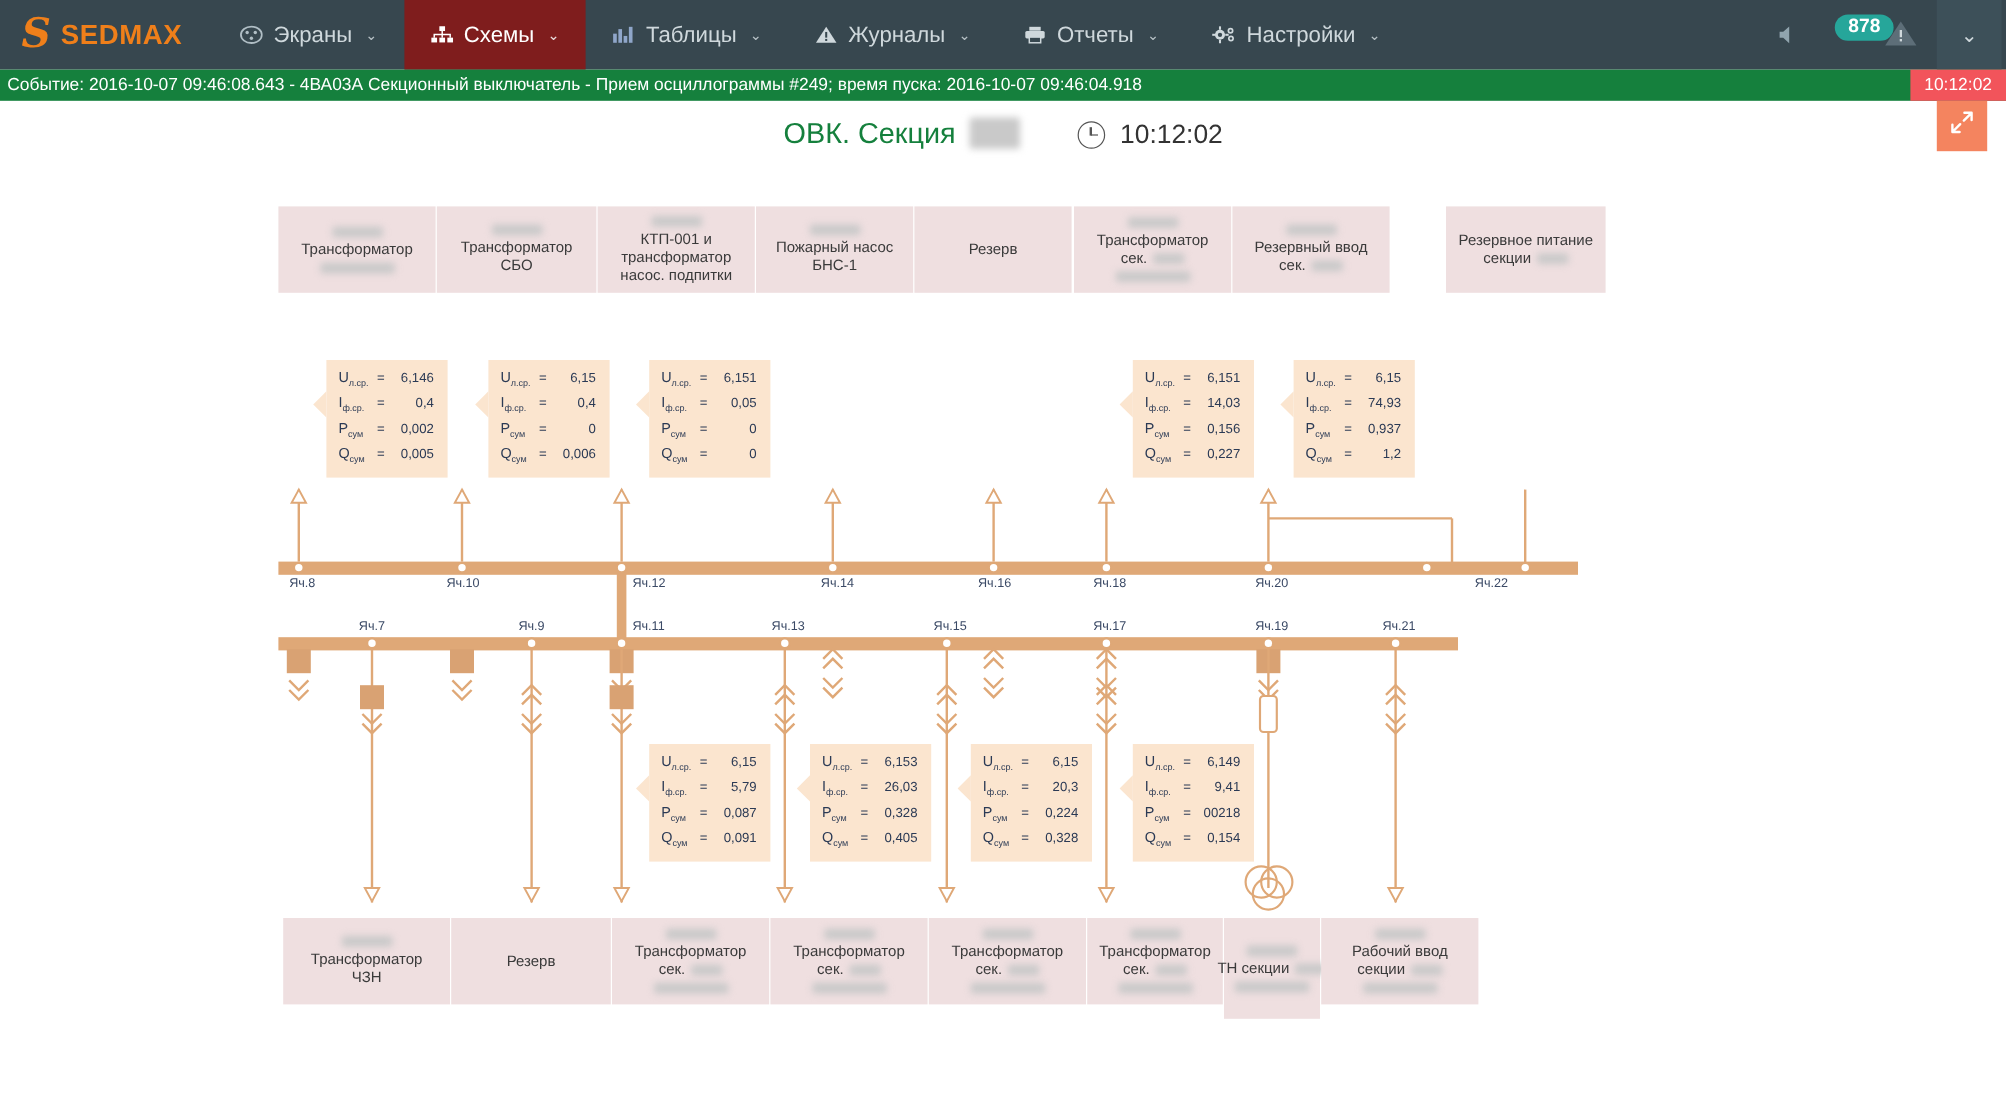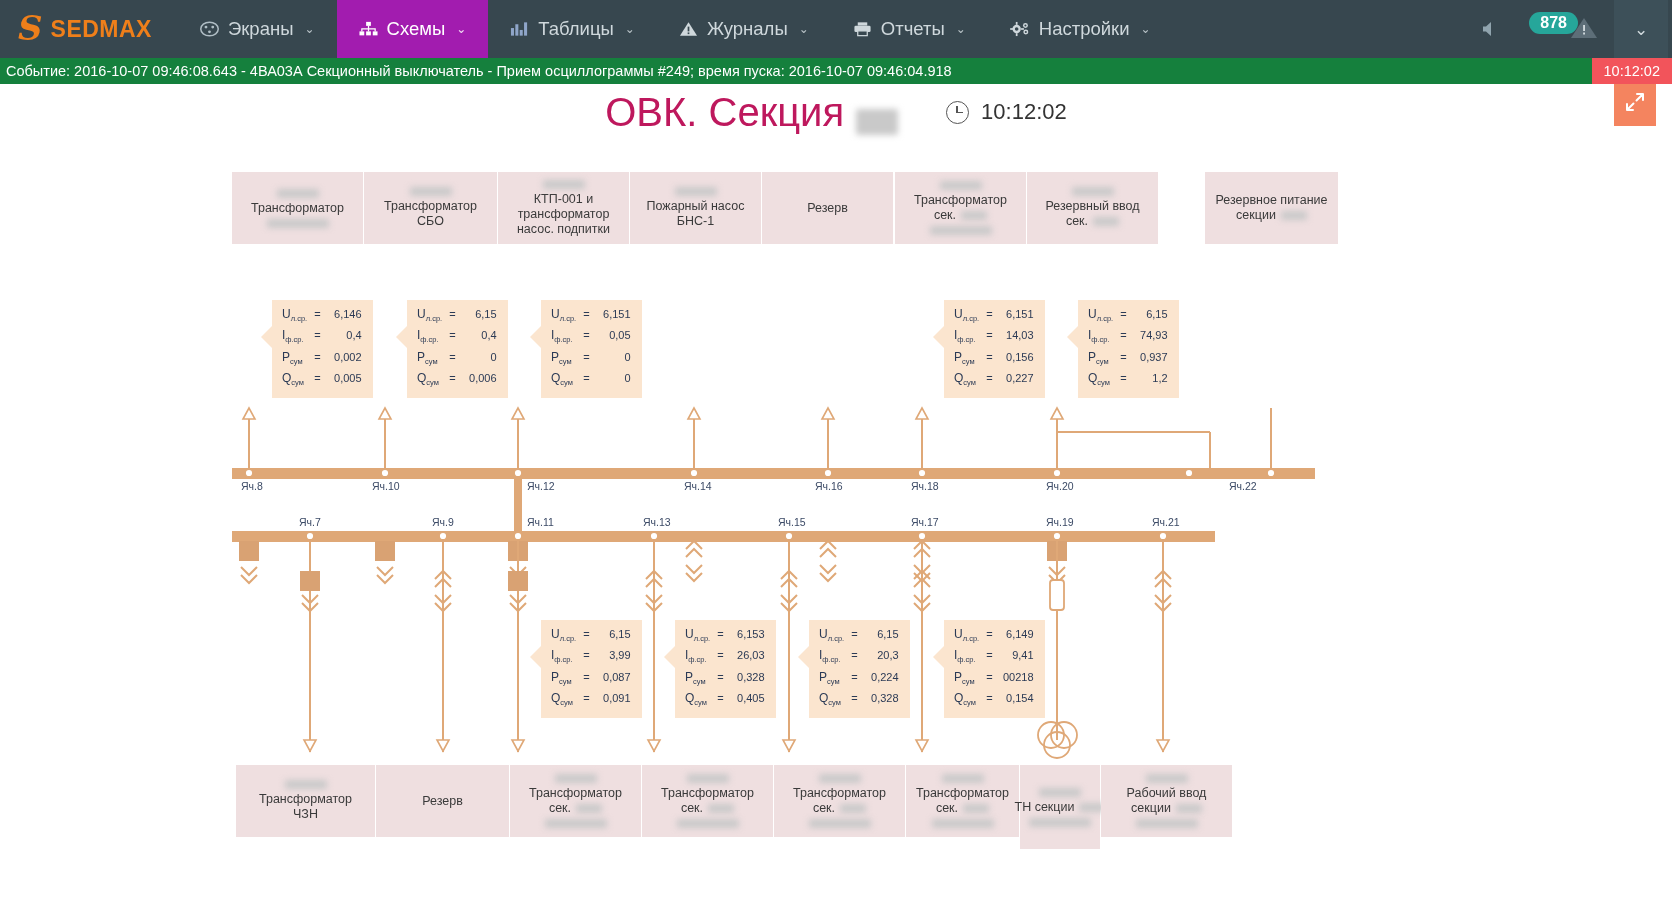--- a/index.html
+++ b/index.html
@@ -34,21 +34,21 @@
     font-size: 23px; font-weight: bold; color: #ef7f1a;
     letter-spacing: 0.5px;
   }
   .navitem {
     display: flex; align-items: center; gap: 9px;
     padding: 0 22px;
     color: #cfd8dc; font-size: 18.5px;
     cursor: pointer;
     white-space: nowrap;
   }
-  .navitem.active { background: #a21caf; color: #ffffff; }
+  .navitem.active { background: #7f1d1d; color: #ffffff; }
   .navitem .caret { font-size: 12px; opacity: .85; margin-left: 2px; }
   .navicon { display: inline-flex; align-items: center; }
   .navspacer { flex: 1; }
   .nav-right {
     display: flex; align-items: center;
     padding-right: 4px; gap: 2px;
   }
   .badge-wrap { position: relative; display: flex; align-items: center; padding: 0 12px; }
   .alarm-badge {
     background: #26a69a; color: #fff;
@@ -84,22 +84,22 @@
   }
 
   
   #pagehead {
     position: absolute; top: 86px; left: 0;
     width: 1672px; height: 52px;
     display: flex; align-items: center; justify-content: center;
     gap: 48px;
   }
   .page-title {
-    font-size: 40px; color: #be185d;
-    display: flex; align-items: flex-end; gap: 12px;
+    font-size: 24px; color: #15803d;
+    display: flex; align-items: flex-start; gap: 12px;
   }
   .redact {
     display: inline-block;
     background: #c9c9c9;
     filter: blur(3.2px);
     border-radius: 2px;
   }
   .clockgroup {
     display: flex; align-items: center; gap: 12px;
     font-size: 22px; color: #333;
@@ -639,21 +639,21 @@
         <table>
           <tbody>
             <tr>
               <td class="sym">U<sub>л.ср.</sub></td>
               <td class="eq">=</td>
               <td class="val">6,15</td>
             </tr>
             <tr>
               <td class="sym">I<sub>ф.ср.</sub></td>
               <td class="eq">=</td>
-              <td class="val">3,99</td>
+              <td class="val">5,79</td>
             </tr>
             <tr>
               <td class="sym">P<sub>сум</sub></td>
               <td class="eq">=</td>
               <td class="val">0,087</td>
             </tr>
             <tr>
               <td class="sym">Q<sub>сум</sub></td>
               <td class="eq">=</td>
               <td class="val">0,091</td>

